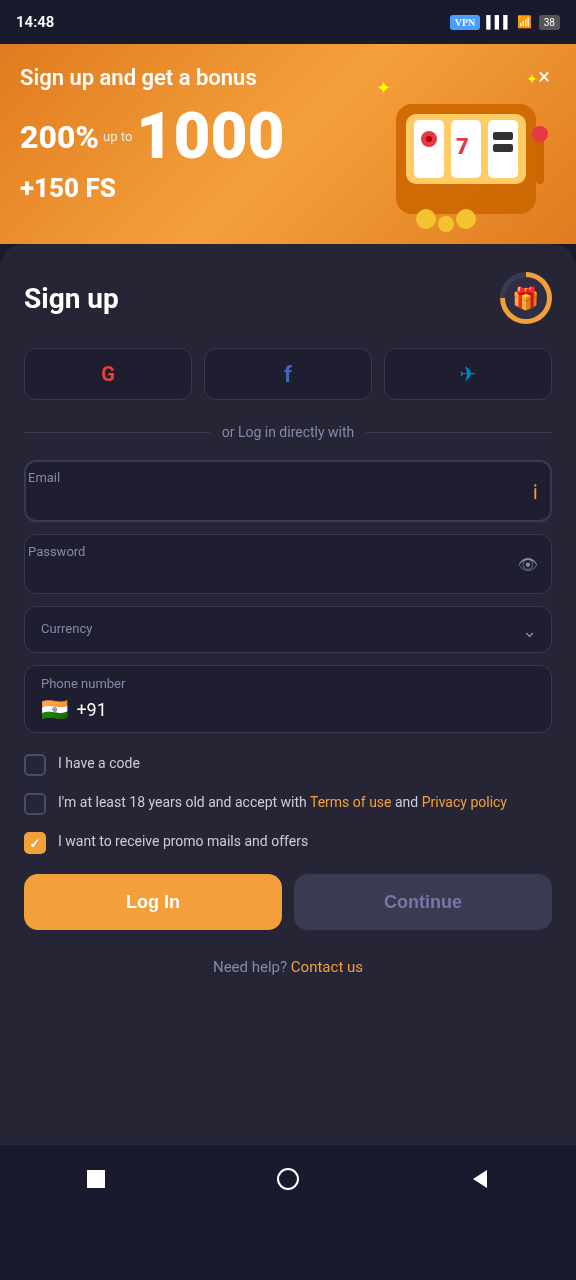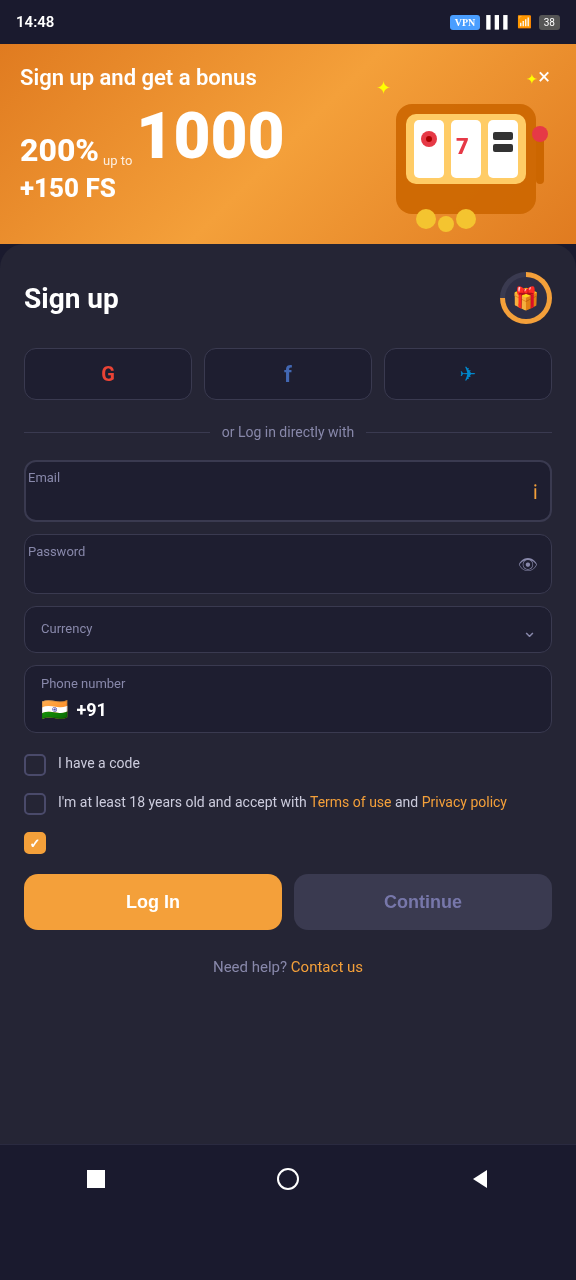--- a/index.html
+++ b/index.html
@@ -68,21 +68,21 @@
     }
     .banner-title {
       color: white;
       font-size: 22px;
       font-weight: 600;
       margin-bottom: 12px;
       line-height: 1.3;
     }
     .banner-bonus {
       display: flex;
-      align-items: flex-end;
+      align-items: center;
       gap: 4px;
       margin-bottom: 4px;
     }
     .bonus-percent {
       color: white;
       font-size: 32px;
       font-weight: 800;
     }
     .bonus-upto {
       color: rgba(255,255,255,0.85);
@@ -315,21 +315,21 @@
       display: flex;
       align-items: center;
       gap: 8px;
     }
     .flag-emoji {
       font-size: 22px;
     }
     .phone-number {
       color: white;
       font-size: 18px;
-      font-weight: 700;
+      font-weight: 400;
     }
 
     
     .checkbox-group {
       margin: 20px 0;
     }
     .checkbox-item {
       display: flex;
       align-items: flex-start;
       gap: 12px;
@@ -557,20 +557,21 @@
 
     <div class="checkbox-item">
       <div class="checkbox-box"></div>
       <span class="checkbox-label">
         I'm at least 18 years old and accept with <span class="link-text">Terms of use</span> and <span class="link-text">Privacy policy</span>
       </span>
     </div>
 
     <div class="checkbox-item">
       <div class="checkbox-box checked"></div>
+      <span class="checkbox-label">I want to receive promo mails and offers</span>
     </div>
   </div>
 
   <div class="action-buttons">
     <button class="btn-login">Log In</button>
     <button class="btn-continue">Continue</button>
   </div>
 
   <div class="footer">
     <span>Need help?</span>

